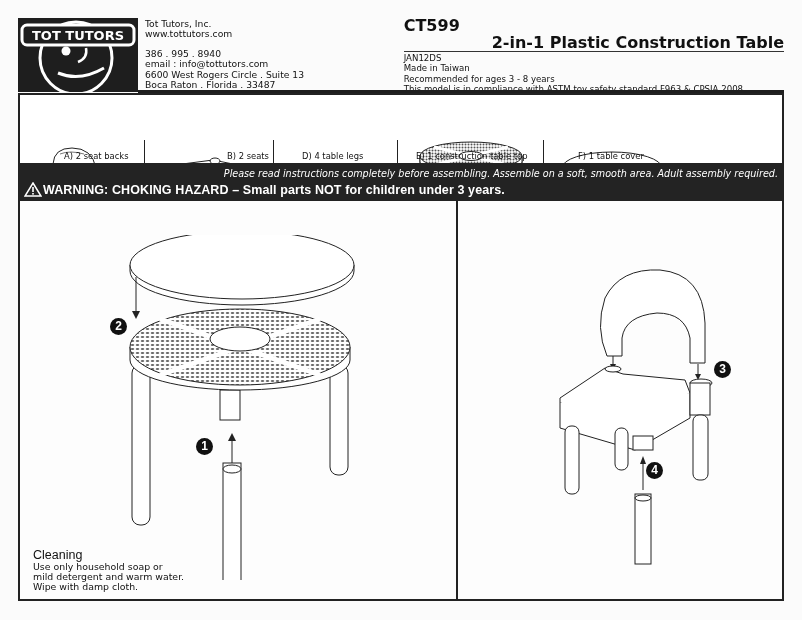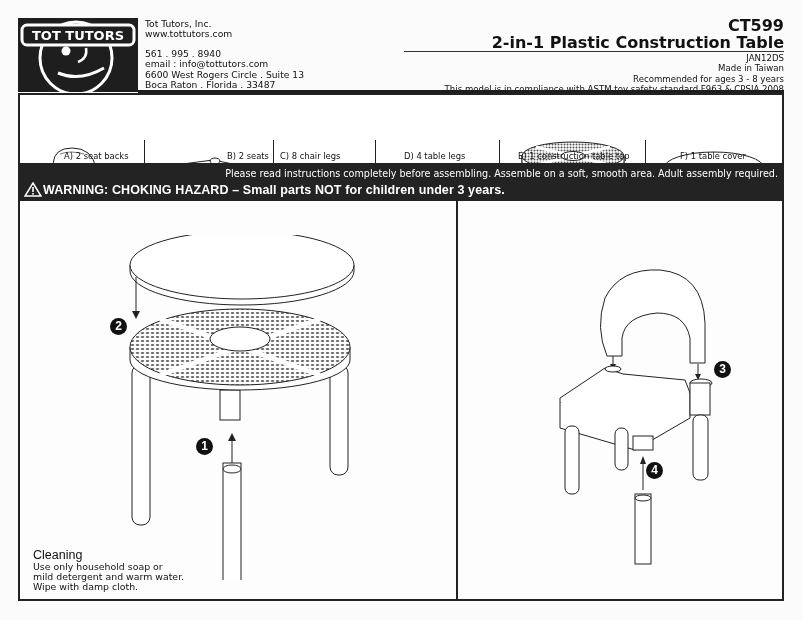--- a/index.html
+++ b/index.html
@@ -4,37 +4,37 @@
 <style>
   html, body { margin: 0; padding: 0; }
   body { width: 802px; height: 620px; background: #fbfbfb; position: relative; overflow: hidden;
          font-family: "DejaVu Sans", sans-serif; color: #111; }
   .abs { position: absolute; }
   
   .logo { left: 18px; top: 18px; width: 120px; height: 74px; background: #1e1e1e; }
   .logo svg { display: block; }
   .company { left: 145px; top: 19px; font-size: 9.2px; line-height: 10.4px; }
   .company .gap { height: 9px; }
-  .model-block { right: 18px; top: 18px; text-align: right; }
+  .model-block { right: 18px; top: 18px; text-align: left; }
   .model-code { font-size: 16px; font-weight: bold; line-height: 16px; }
   .model-title { font-size: 16px; font-weight: bold; line-height: 17px; border-bottom: 1.5px solid #333; padding-left: 88px; }
   .model-meta { font-size: 8.6px; line-height: 10.3px; margin-top: 1px; }
   .hdr-rule { left: 138px; top: 90px; width: 646px; height: 3px; background: #1e1e1e; }
 
   
   .parts { left: 18px; top: 93px; width: 766px; height: 70px; display: flex; border: 2px solid #222;
            border-bottom: none; box-sizing: border-box; background: #fff; }
   .part { position: relative; border-right: 1.5px solid #222; box-sizing: border-box; margin-top: 45px; }
   .part:last-child { border-right: none; }
   .part-label { position: absolute; bottom: 2px; font-size: 8.4px; white-space: nowrap; }
   .part svg { position: absolute; left: 0; top: 0; }
 
   
   .warn { left: 18px; top: 163px; width: 766px; height: 38px; background: #232323; color: #fff; }
-  .warn-note { position: absolute; right: 6px; top: 5px; font-size: 9.6px; }
+  .warn-note { position: absolute; right: 6px; top: 5px; font-size: 9.6px; font-style: italic; }
   .warn-main { position: absolute; left: 6px; top: 19px; font-size: 12.5px; font-weight: bold;
                font-family: Liberation Sans, sans-serif; letter-spacing: 0.1px; display: flex; align-items: center; }
   .warn-main svg { margin-right: 1px; }
 
   
   .panels { left: 18px; top: 201px; width: 766px; height: 400px; border: 2px solid #222; border-top: none;
             box-sizing: border-box; background: #fdfdfd; }
   .divider { left: 456px; top: 201px; width: 1.5px; height: 400px; background: #222; }
   .cleaning { left: 33px; top: 549px; }
   .cleaning-title { font-family: "Liberation Sans", sans-serif; font-weight: normal; font-size: 12.5px; line-height: 13px; }
@@ -53,21 +53,21 @@
     <circle cx="48" cy="33" r="4.5" fill="#fff"></circle>
     <path d="M68 30 Q70 40 60 44" stroke="#fff" stroke-width="2.5" fill="none"></path>
     <path d="M40 55 Q62 64 86 50" stroke="#fff" stroke-width="3" fill="none"></path>
   </svg>
 </div>
 
 <div class="abs company">
   <div>Tot Tutors, Inc.</div>
   <div>www.tottutors.com</div>
   <div class="gap"></div>
-  <div>561 . 995 . 8940</div>
+  <div>386 . 995 . 8940</div>
   <div>email : info@tottutors.com</div>
   <div>6600 West Rogers Circle . Suite 13</div>
   <div>Boca Raton . Florida . 33487</div>
 </div>
 
 <div class="abs model-block">
   <div class="model-code">CT599</div>
   <div class="model-title">2-in-1 Plastic Construction Table</div>
   <div class="model-meta">
     <div>JAN12DS</div>
@@ -89,27 +89,20 @@
   <div class="part" style="width:129px">
     <svg width="129" height="68">
       <path d="M22 26 L68 20 L88 24 L96 36 L56 44 L26 36 Z" fill="#fff" stroke="#222" stroke-width="1"></path>
       <path d="M26 36 L26 42 L56 50 L96 42 L96 36" fill="#fff" stroke="#222" stroke-width="1"></path>
       <ellipse cx="25" cy="27" rx="5" ry="3" fill="#fff" stroke="#222" stroke-width="1"></ellipse>
       <ellipse cx="70" cy="21" rx="5" ry="3" fill="#fff" stroke="#222" stroke-width="1"></ellipse>
       <rect x="30" y="44" width="8" height="12" fill="#fff" stroke="#222" stroke-width="1"></rect>
       <rect x="86" y="44" width="8" height="10" fill="#fff" stroke="#222" stroke-width="1"></rect>
     </svg>
     <div class="part-label" style="left:82px">B) 2 seats</div>
-  </div>
-  <div class="part" style="width:102px">
-    <svg width="102" height="68">
-      <rect x="26" y="30" width="40" height="7" rx="3.5" fill="#fff" stroke="#222" stroke-width="1"></rect>
-      <line x1="31" y1="30" x2="31" y2="37" stroke="#222" stroke-width="1"></line>
-    </svg>
-    <div class="part-label" style="left:6px">C) 8 chair legs</div>
   </div>
   <div class="part" style="width:124px">
     <svg width="124" height="68">
       <rect x="28" y="30" width="64" height="7" rx="3.5" fill="#fff" stroke="#222" stroke-width="1"></rect>
       <line x1="34" y1="30" x2="34" y2="37" stroke="#222" stroke-width="1"></line>
     </svg>
     <div class="part-label" style="left:28px">D) 4 table legs</div>
   </div>
   <div class="part" style="width:146px">
     <svg width="146" height="68">

